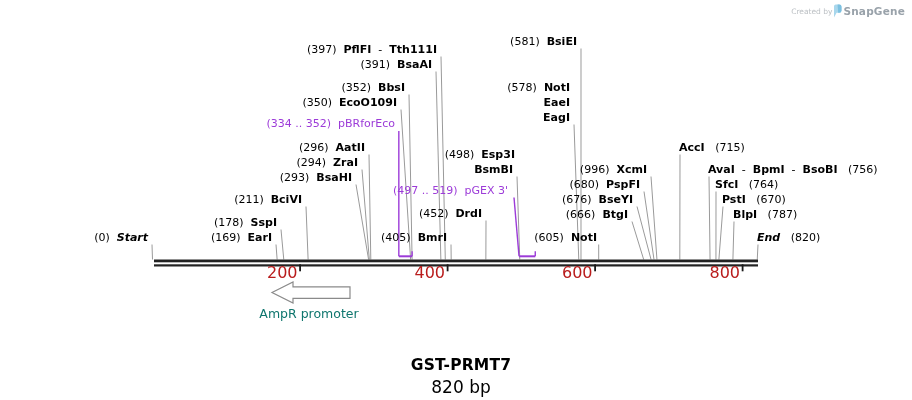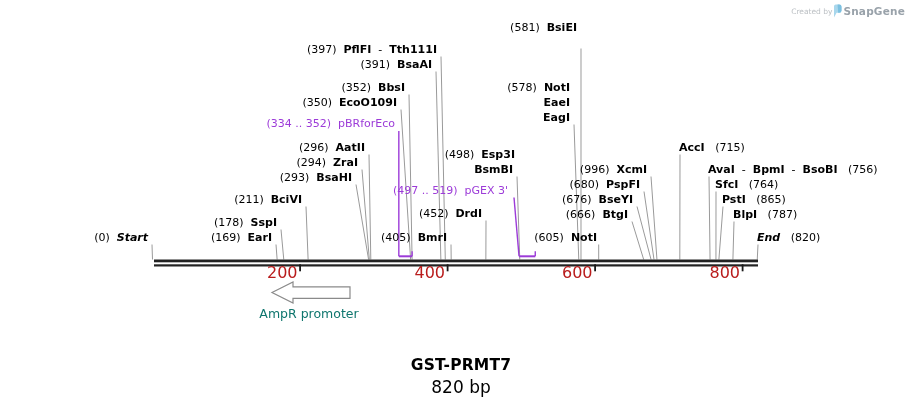--- a/index.html
+++ b/index.html
@@ -78,30 +78,30 @@
       <div class="lbl" style="top: 81px; right: 507px;"><span>(352)  </span><span class="b">BbsI</span></div>
       <div class="lbl" style="top: 58px; right: 480px;"><span>(391)  </span><span class="b">BsaAI</span></div>
       <div class="lbl" style="top: 43px; right: 475px;"><span>(397)  </span><span class="b">PflFI</span><span>  -  </span><span class="b">Tth111I</span></div>
       <div class="lbl" style="top: 231px; right: 465px;"><span>(405)  </span><span class="b">BmrI</span></div>
       <div class="lbl" style="top: 207px; right: 430px;"><span>(452)  </span><span class="b">DrdI</span></div>
       <div class="lbl" style="top: 148px; right: 397px;"><span>(498)  </span><span class="b">Esp3I</span></div>
       <div class="lbl" style="top: 163px; right: 399px;"><span class="b">BsmBI</span></div>
       <div class="lbl" style="top: 81px; right: 342px;"><span>(578)  </span><span class="b">NotI</span></div>
       <div class="lbl" style="top: 96px; right: 342px;"><span class="b">EaeI</span></div>
       <div class="lbl" style="top: 111px; right: 342px;"><span class="b">EagI</span></div>
-      <div class="lbl" style="top: 21px; right: 335px;"><span>(581)  </span><span class="b">BsiEI</span></div>
+      <div class="lbl" style="top: 35px; right: 335px;"><span>(581)  </span><span class="b">BsiEI</span></div>
       <div class="lbl" style="top: 231px; right: 315px;"><span>(605)  </span><span class="b">NotI</span></div>
       <div class="lbl" style="top: 208px; right: 284px;"><span>(666)  </span><span class="b">BtgI</span></div>
       <div class="lbl" style="top: 193px; right: 279px;"><span>(676)  </span><span class="b">BseYI</span></div>
       <div class="lbl" style="top: 178px; right: 272px;"><span>(680)  </span><span class="b">PspFI</span></div>
       <div class="lbl" style="top: 163px; right: 265px;"><span>(996)  </span><span class="b">XcmI</span></div>
       <div class="lbl" style="top: 141px; left: 679px;"><span class="b">AccI</span><span>   (715)</span></div>
       <div class="lbl" style="top: 163px; left: 708px;"><span class="b">AvaI</span><span>  -  </span><span class="b">BpmI</span><span>  -  </span><span class="b">BsoBI</span><span>   (756)</span></div>
       <div class="lbl" style="top: 178px; left: 715px;"><span class="b">SfcI</span><span>   (764)</span></div>
-      <div class="lbl" style="top: 193px; left: 722px;"><span class="b">PstI</span><span>   (865)</span></div>
+      <div class="lbl" style="top: 193px; left: 722px;"><span class="b">PstI</span><span>   (670)</span></div>
       <div class="lbl" style="top: 208px; left: 733px;"><span class="b">BlpI</span><span>   (787)</span></div>
       <div class="lbl" style="top: 231px; left: 757px;"><span class="bi">End</span><span>   (820)</span></div>
       <div class="lbl" style="top: 117px; right: 517px;"><span class="p">(334 .. 352)  </span><span class="p">pBRforEco</span></div>
       <div class="lbl" style="top: 184px; right: 404px;"><span class="p">(497 .. 519)  </span><span class="p">pGEX 3'</span></div>
       <div class="ticklbl" style="top: 265.5px; right: 614.5px;">200</div>
       <div class="ticklbl" style="top: 265.5px; right: 467px;">400</div>
       <div class="ticklbl" style="top: 265.5px; right: 319.5px;">600</div>
       <div class="ticklbl" style="top: 265.5px; right: 172px;">800</div>
     </div>
 

